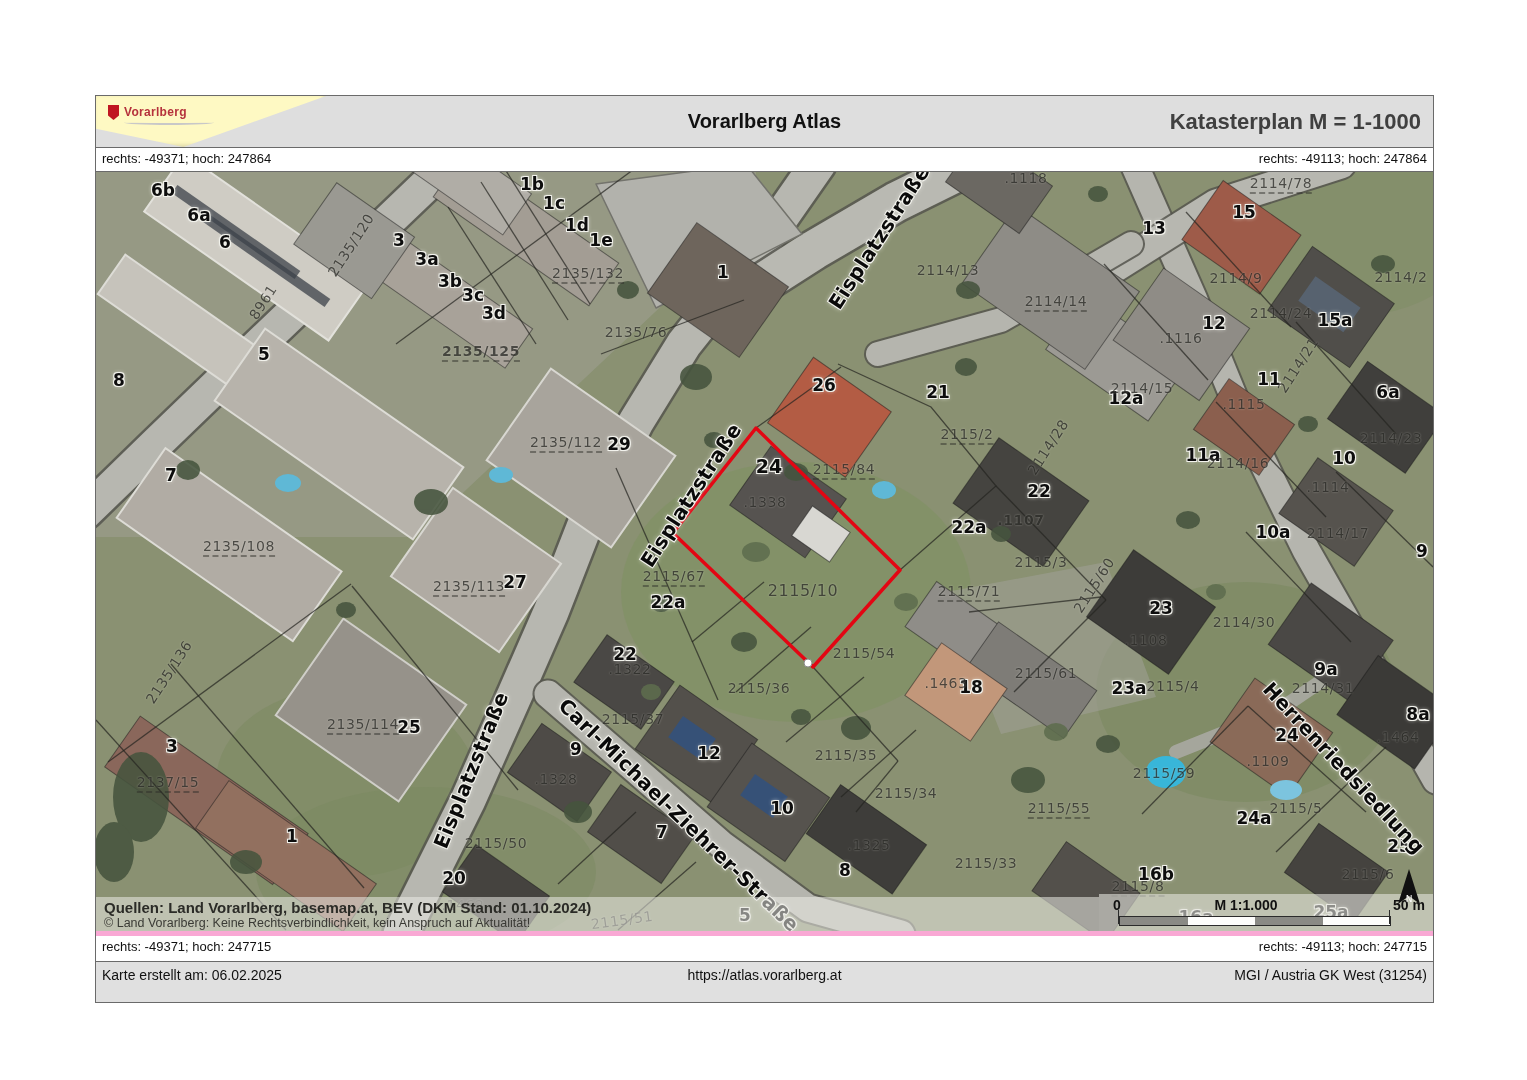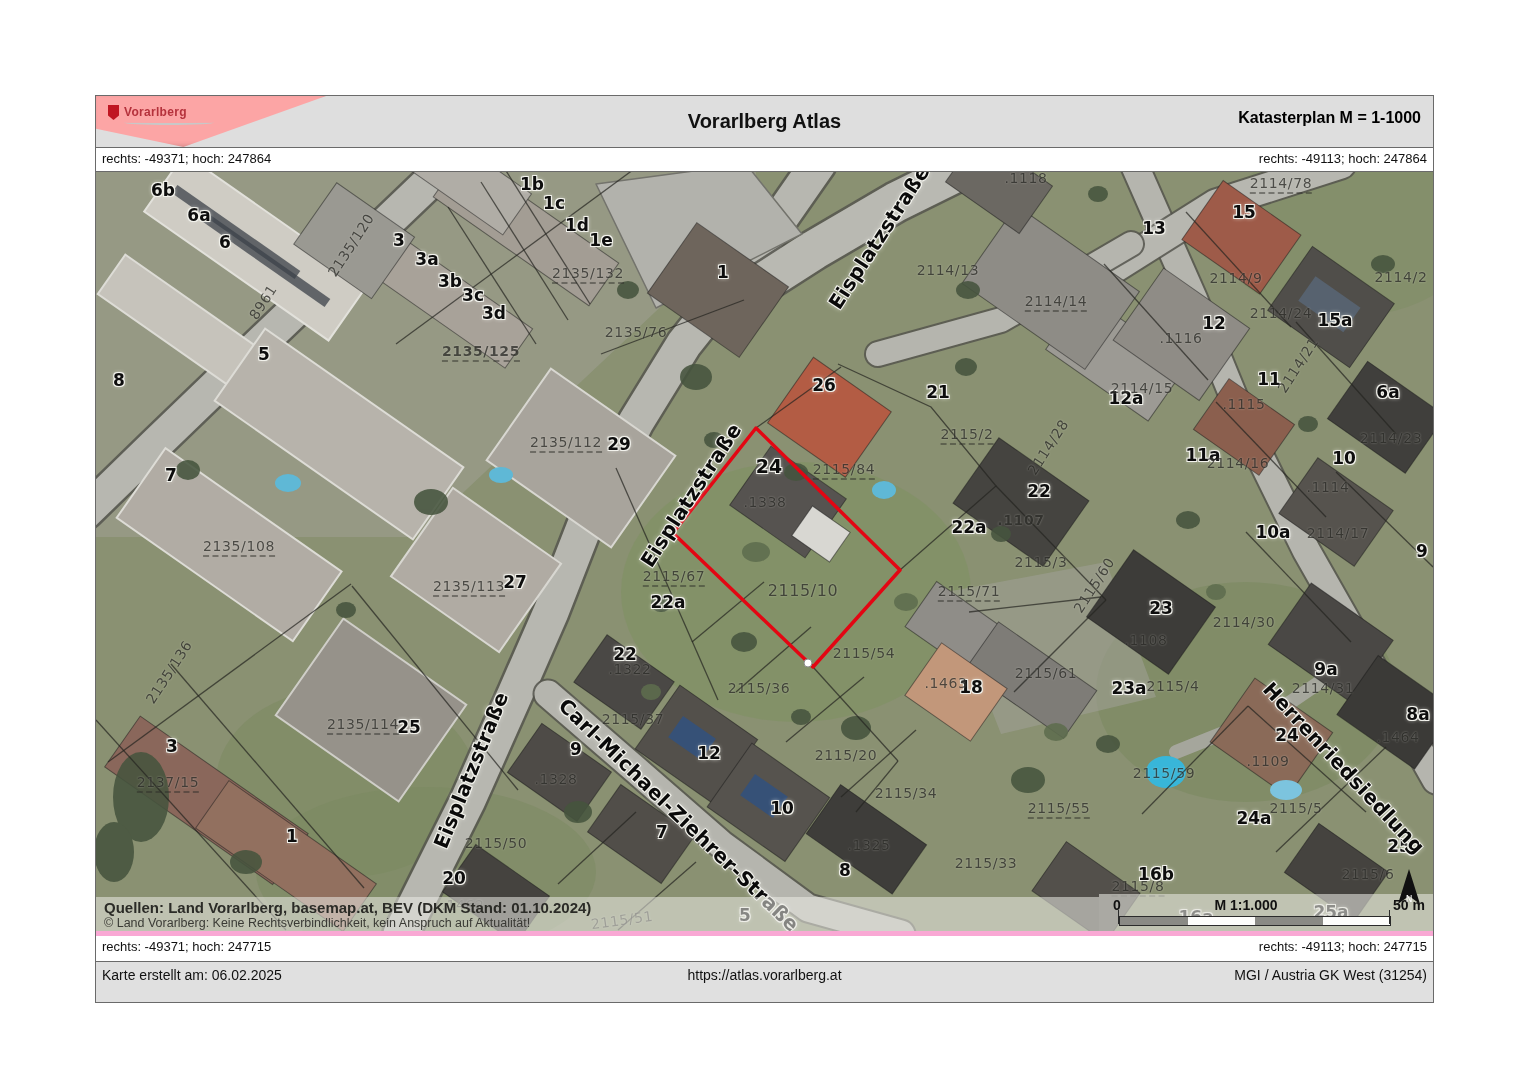--- a/index.html
+++ b/index.html
@@ -1,22 +1,22 @@
 <!DOCTYPE html>
 <html><head>
 <meta charset="utf-8">
 <style>
   html,body{margin:0;padding:0;background:#ffffff;font-family:"Liberation Sans",sans-serif;}
   .page{position:relative;width:1527px;height:1080px;background:#fff;overflow:hidden;}
   .sheet{position:absolute;left:95px;top:95px;width:1337px;border:1px solid #6a6a6a;box-sizing:content-box;}
   
   .hdr{position:relative;height:51px;background:#dedeba;background:#dedede;border-bottom:1px solid #6a6a6a;}
   .hdr-title{position:absolute;left:0;right:0;top:14px;text-align:center;font-size:20px;font-weight:bold;color:#111;}
-  .hdr-sub{position:absolute;right:12px;top:13px;font-size:16px;font-weight:bold;color:#000000;}
-  .logo{position:absolute;left:0;top:0;width:230px;height:51px;background:#fca5a5;clip-path:polygon(0 0,100% 0,38% 100%,0 64%);box-shadow:inset -2px -2px 4px rgba(0,0,0,.15);}
+  .hdr-sub{position:absolute;right:12px;top:13px;font-size:22px;font-weight:bold;color:#404040;}
+  .logo{position:absolute;left:0;top:0;width:230px;height:51px;background:#fef9c3;clip-path:polygon(0 0,100% 0,38% 100%,0 64%);box-shadow:inset -2px -2px 4px rgba(0,0,0,.15);}
   .logo-shield{position:absolute;left:12px;top:9px;width:11px;height:15px;background:#c01622;clip-path:polygon(0 0,100% 0,100% 70%,50% 100%,0 70%);}
   .logo-text{position:absolute;left:28px;top:9px;font-size:12px;color:#b5323c;font-weight:bold;letter-spacing:.3px;}
   .logo-swoosh{position:absolute;left:28px;top:24px;width:90px;height:3px;border-bottom:2px solid #c8c8c8;border-radius:50%;}
   
   .coordstrip{position:relative;height:23px;background:#fff;border-bottom:1px solid #6a6a6a;font-size:13px;color:#111;}
   .coordstrip .cl{position:absolute;left:6px;top:3px;}
   .coordstrip .cr{position:absolute;right:6px;top:3px;}
   .coordstrip.b{height:25px;border-top:none;}
   
   .ftr{position:relative;height:40px;background:#e0e0e0;font-size:14px;color:#111;}
@@ -302,21 +302,21 @@
           <span class="lbl p dash" style="left: 578px; top: 406px;">2115/67</span>
           <span class="lbl p" style="left: 707px; top: 419px; font-size: 16px;">2115/10</span>
           <span class="lbl p" style="left: 669px; top: 330px;">.1338</span>
           <span class="lbl p dash" style="left: 748px; top: 299px;">2115/84</span>
           <span class="lbl p dash" style="left: 871px; top: 264px;">2115/2</span>
           <span class="lbl p" style="left: 768px; top: 481px;">2115/54</span>
           <span class="lbl p" style="left: 663px; top: 516px;">2115/36</span>
           <span class="lbl p" style="left: 537px; top: 547px;">2115/37</span>
           <span class="lbl p" style="left: 534px; top: 497px;">.1322</span>
           <span class="lbl p" style="left: 460px; top: 607px;">.1328</span>
-          <span class="lbl p" style="left: 750px; top: 583px;">2115/20</span>
+          <span class="lbl p" style="left: 750px; top: 583px;">2115/35</span>
           <span class="lbl p" style="left: 810px; top: 621px;">2115/34</span>
           <span class="lbl p" style="left: 773px; top: 673px;">.1325</span>
           <span class="lbl p" style="left: 526px; top: 748px; --r: -8deg;">2115/51</span>
           <span class="lbl p dash" style="left: 873px; top: 421px;">2115/71</span>
           <span class="lbl p" style="left: 950px; top: 501px;">2115/61</span>
           <span class="lbl p" style="left: 850px; top: 511px;">.1463</span>
           <span class="lbl p" style="left: 945px; top: 390px;">2115/3</span>
           <span class="lbl p" style="left: 925px; top: 348px; font-weight: bold;">.1107</span>
           <span class="lbl p" style="left: 998px; top: 413px; --r: -57deg;">2115/60</span>
           <span class="lbl p" style="left: 1068px; top: 601px;">2115/59</span>

